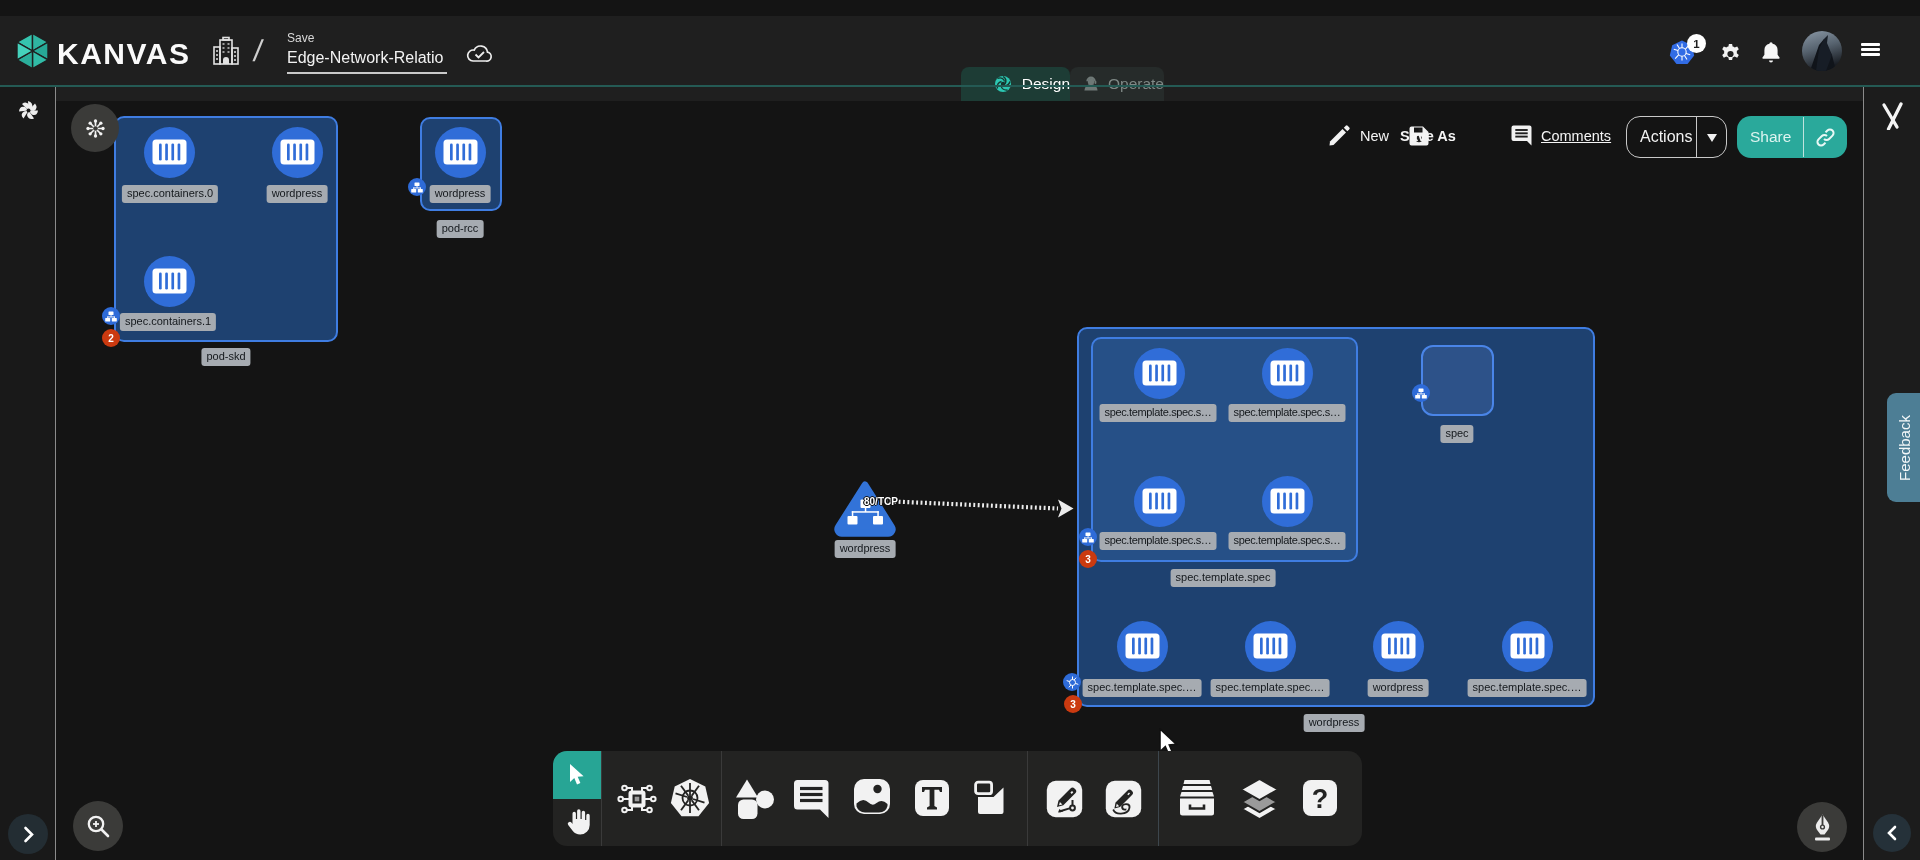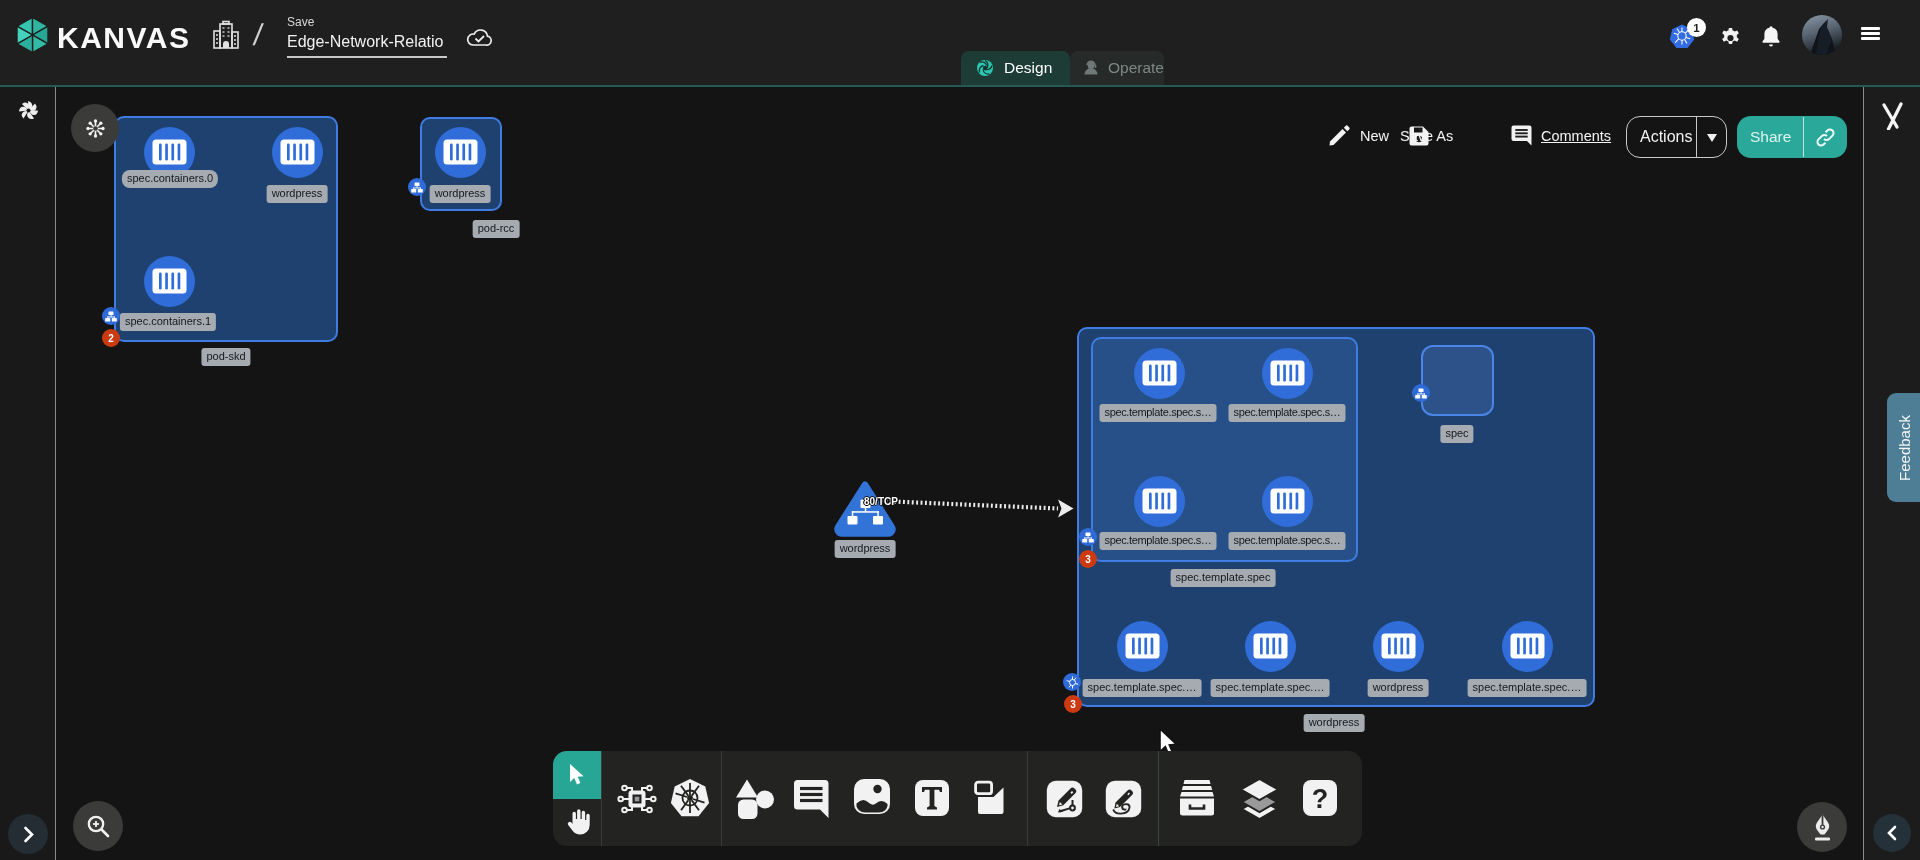--- a/index.html
+++ b/index.html
@@ -1,18 +1,18 @@
 <!DOCTYPE html>
 <html><head>
 <meta charset="utf-8">
 <style>
 * { margin:0; padding:0; box-sizing:border-box; }
 html,body { width:1920px; height:860px; overflow:hidden; background:#141414; font-family:"Liberation Sans", sans-serif; }
 .abs { position:absolute; }
-#header { position:absolute; left:0; top:0; width:1920px; height:85px; background:#1f1f1f; }
+#header { position:absolute; left:0; top:16px; width:1920px; height:85px; background:#1f1f1f; }
 #tealline { position:absolute; left:0; top:85px; width:1920px; height:2px; background:#245a54; }
 #leftbar { position:absolute; left:0; top:87px; width:56px; height:773px; background:#191919; border-right:1px solid #8b8b8b; }
 #rightbar { position:absolute; left:1863px; top:87px; width:57px; height:773px; background:#1c1c1c; border-left:1px solid #8b8b8b; }
 .grp { position:absolute; background:#1e4170; border:2.5px solid #3f7de2; border-radius:10px; }
 .node { position:absolute; width:51px; height:51px; border-radius:50%; background:#306dd8; display:flex; align-items:center; justify-content:center; }
 .lbl { position:absolute; transform:translateX(-50%); background:#a6abb1; color:#14181c; font-size:11px; line-height:1.15; padding:2px 5px 3px; border-radius:3px; white-space:nowrap; }
 .badge { position:absolute; width:18px; height:18px; border-radius:50%; display:flex; align-items:center; justify-content:center; transform:translate(-50%,-50%); }
 .bblue { background:#2e6bd8; }
 .bred { background:#cb3a10; color:#fff; font-size:10px; font-weight:bold; }
 .circ { position:absolute; border-radius:50%; background:#3b3b39; display:flex; align-items:center; justify-content:center; transform:translate(-50%,-50%); }
@@ -58,21 +58,21 @@
   <div class="abs" style="left:254px;top:18px;font-size:30px;font-weight:300;color:#cfcfcf;transform:skewX(-8deg);">/</div>
   <div class="abs" style="left:287px;top:15px;font-size:12px;color:#d8d8d8;">Save</div>
   <div class="abs" style="left:287px;top:33px;font-size:16px;color:#f2f2f2;">Edge-Network-Relatio</div>
   <div class="abs" style="left:287px;top:56px;width:160px;height:1.5px;background:#c9c9c9;"></div>
 
   <svg class="abs" style="left:466px;top:26px;" width="27" height="22" viewBox="0 0 27 22" fill="none" stroke="#ededed" stroke-width="1.7">
     <path d="M7 19 a5.5 5.5 0 1 1 1.2-10.9 a7 7 0 0 1 13.3 2.1 a4.4 4.4 0 0 1 -1.6 8.8 Z"></path>
     <path d="M9.5 12.5 l3 3 l5.5 -5.5" stroke-width="1.8"></path>
   </svg>
 
-  <div class="abs" style="left:961px;top:51px;width:109px;height:34px;background:#1d3c35;border-radius:8px 8px 0 0;display:flex;align-items:center;">
+  <div class="abs" style="left:961px;top:51px;width:109px;height:34px;background:#1d3c35;border-radius:8px 8px 0 0;display:flex;align-items:center;justify-content:flex-end;">
     <svg style="margin-left:15px;" width="18" height="18" viewBox="0 0 18 18">
       <circle cx="9" cy="9" r="8" fill="#2cc7b2"></circle>
       <g fill="none" stroke="#16382f" stroke-width="1.35">
         <path d="M9 1.5 C 12 3 12.5 6 11 9"></path>
         <path d="M16 6.5 C 15 10 12 11 9 10.5"></path>
         <path d="M13.5 15 C 10 15.5 7.5 13.5 7 10.5"></path>
         <path d="M3.5 13.5 C 2.5 10 4.5 7 7.5 6.5"></path>
         <path d="M3.5 3.5 C 7 2 10 3.5 10.5 6.5"></path>
       </g>
       <circle cx="9" cy="9" r="2.2" fill="#15352f"></circle>
@@ -147,21 +147,21 @@
 <svg class="abs" style="left:1329px;top:125px;" width="21" height="21" viewBox="0 0 21 21" fill="#f2f2f2">
   <path d="M1 16.5 L0.5 20.5 L4.5 20 L17 7.5 L13.5 4 Z"></path>
   <path d="M14.8 2.7 L16.8 0.7 a1.3 1.3 0 0 1 1.8 0 l1.7 1.7 a1.3 1.3 0 0 1 0 1.8 L18.3 6.2 Z"></path>
 </svg>
 <div class="abs tbtxt" style="left:1360px;top:128px;">New</div>
 <svg class="abs" style="left:1409px;top:126px;" width="20" height="20" viewBox="0 0 20 20" fill="#f2f2f2">
   <path d="M2.5 0.5 H14 L19.5 6 V17.5 A2 2 0 0 1 17.5 19.5 H2.5 A2 2 0 0 1 0.5 17.5 V2.5 A2 2 0 0 1 2.5 0.5 Z M5 1.5 V6.5 H13.5 V1.5 Z"></path>
   <circle cx="10" cy="13" r="3.2" fill="#1f1f1f"></circle>
   <rect x="9.5" y="2.5" width="3" height="3" fill="#1f1f1f"></rect>
 </svg>
-<div class="abs tbtxt" style="left:1400px;top:128px;">Save As</div>
+<div class="abs tbtxt" style="left:1400px;top:128px;font-weight:bold;">Save As</div>
 <svg class="abs" style="left:1511px;top:125px;" width="21" height="21" viewBox="0 0 21 21" fill="#f2f2f2">
   <path d="M2.5 0.5 H18.5 A2 2 0 0 1 20.5 2.5 V20.5 L16 16 H2.5 A2 2 0 0 1 0.5 14 V2.5 A2 2 0 0 1 2.5 0.5 Z"></path>
   <g stroke="#1f1f1f" stroke-width="1.9">
     <line x1="4.3" y1="5" x2="16.7" y2="5"></line>
       <line x1="4.3" y1="8.3" x2="16.7" y2="8.3"></line>
       <line x1="4.3" y1="11.6" x2="16.7" y2="11.6"></line>
   </g>
 </svg>
 <div class="abs tbtxt" style="left:1541px;top:128px;text-decoration:underline;">Comments</div>
 <div class="abs" style="left:1626px;top:116px;width:101px;height:42px;border:1.5px solid #c9c9c9;border-radius:14px;display:flex;align-items:center;">
@@ -191,21 +191,21 @@
       <svg width="35" height="26" viewBox="0 0 35 26">
         <rect x="0.5" y="0.5" width="34" height="25" rx="3.5" fill="#fff"></rect>
         <g fill="#306dd8">
           <rect x="7" y="4.5" width="2.7" height="17" rx="1.3"></rect>
           <rect x="13.2" y="4.5" width="2.7" height="17" rx="1.3"></rect>
           <rect x="19.4" y="4.5" width="2.7" height="17" rx="1.3"></rect>
           <rect x="25.6" y="4.5" width="2.7" height="17" rx="1.3"></rect>
         </g>
       </svg>
     </div>
-<div class="lbl" style="left:170px;top:170px;border-radius:8px;">spec.containers.0</div>
+<div class="lbl" style="left:170px;top:185px;">spec.containers.0</div>
 <div class="node" style="left:271.5px;top:126.5px;">
       <svg width="35" height="26" viewBox="0 0 35 26">
         <rect x="0.5" y="0.5" width="34" height="25" rx="3.5" fill="#fff"></rect>
         <g fill="#306dd8">
           <rect x="7" y="4.5" width="2.7" height="17" rx="1.3"></rect>
           <rect x="13.2" y="4.5" width="2.7" height="17" rx="1.3"></rect>
           <rect x="19.4" y="4.5" width="2.7" height="17" rx="1.3"></rect>
           <rect x="25.6" y="4.5" width="2.7" height="17" rx="1.3"></rect>
         </g>
       </svg>
@@ -253,21 +253,21 @@
       <svg width="12" height="11" viewBox="0 0 12 11" fill="#fff">
         <rect x="3.5" y="0.5" width="5" height="3.6" rx="0.6"></rect>
         <rect x="0.2" y="6.9" width="5" height="3.6" rx="0.6"></rect>
         <rect x="6.8" y="6.9" width="5" height="3.6" rx="0.6"></rect>
         <rect x="5.6" y="4.1" width="0.9" height="1.6"></rect>
         <rect x="2.3" y="5.5" width="7.5" height="0.9"></rect>
         <rect x="2.3" y="5.5" width="0.9" height="1.6"></rect>
         <rect x="8.9" y="5.5" width="0.9" height="1.6"></rect>
       </svg>
     </div>
-<div class="lbl" style="left:460px;top:220px;margin-left:36px;">pod-rcc</div>
+<div class="lbl" style="left:460px;top:220px;">pod-rcc</div>
 <svg class="abs" style="left:833px;top:478px;" width="64" height="60" viewBox="0 0 64 60">
 <path d="M32 7 L58.5 49 a4 4 0 0 1 -3.4 6.2 H8.9 a4 4 0 0 1 -3.4 -6.2 Z" fill="#3273d8" stroke="#3273d8" stroke-width="7" stroke-linejoin="round"></path>
 <g fill="#fff">
         <rect x="27.5" y="21.5" width="10" height="8.5" rx="1"></rect>
         <rect x="14.5" y="38" width="10" height="8.5" rx="1"></rect>
         <rect x="40" y="38" width="10" height="8.5" rx="1"></rect>
 <rect x="31.8" y="30" width="1.5" height="4"></rect>
         <rect x="18.8" y="33.2" width="27" height="1.5"></rect>
         <rect x="18.8" y="33.2" width="1.5" height="4.8"></rect>
         <rect x="44.3" y="33.2" width="1.5" height="4.8"></rect>

